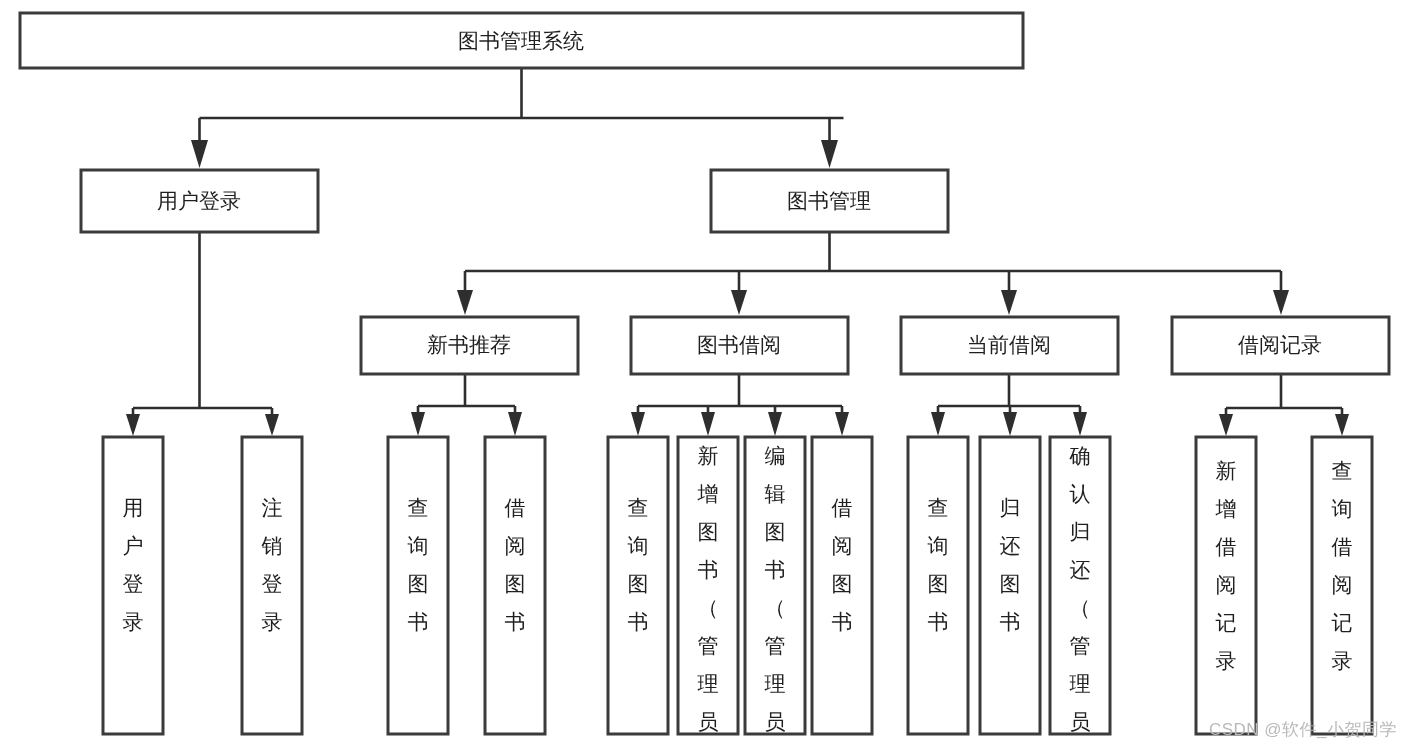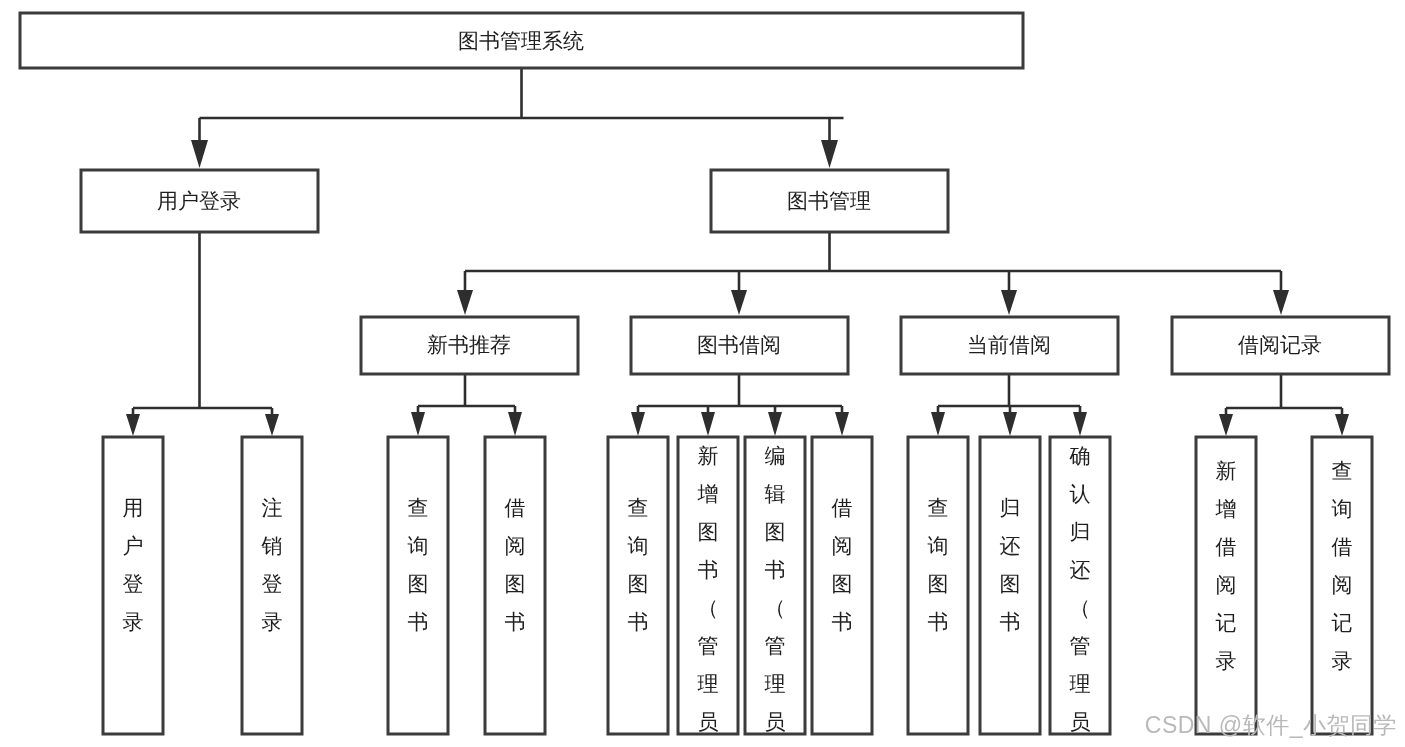--- a/index.html
+++ b/index.html
@@ -51,21 +51,21 @@
   }
   .arrow-head {
     fill: #2e2e2e;
     stroke: none;
   }
   .watermark {
     position: absolute;
     right: 8px;
     bottom: 6px;
     font-family: "Liberation Sans", "DejaVu Sans", sans-serif;
-    font-size: 23px;
+    font-size: 17px;
     color: #b9b9b9;
     letter-spacing: 0.5px;
     white-space: nowrap;
     user-select: none;
     text-align: center;
   }
 </style>
 </head>
 <body>
 

